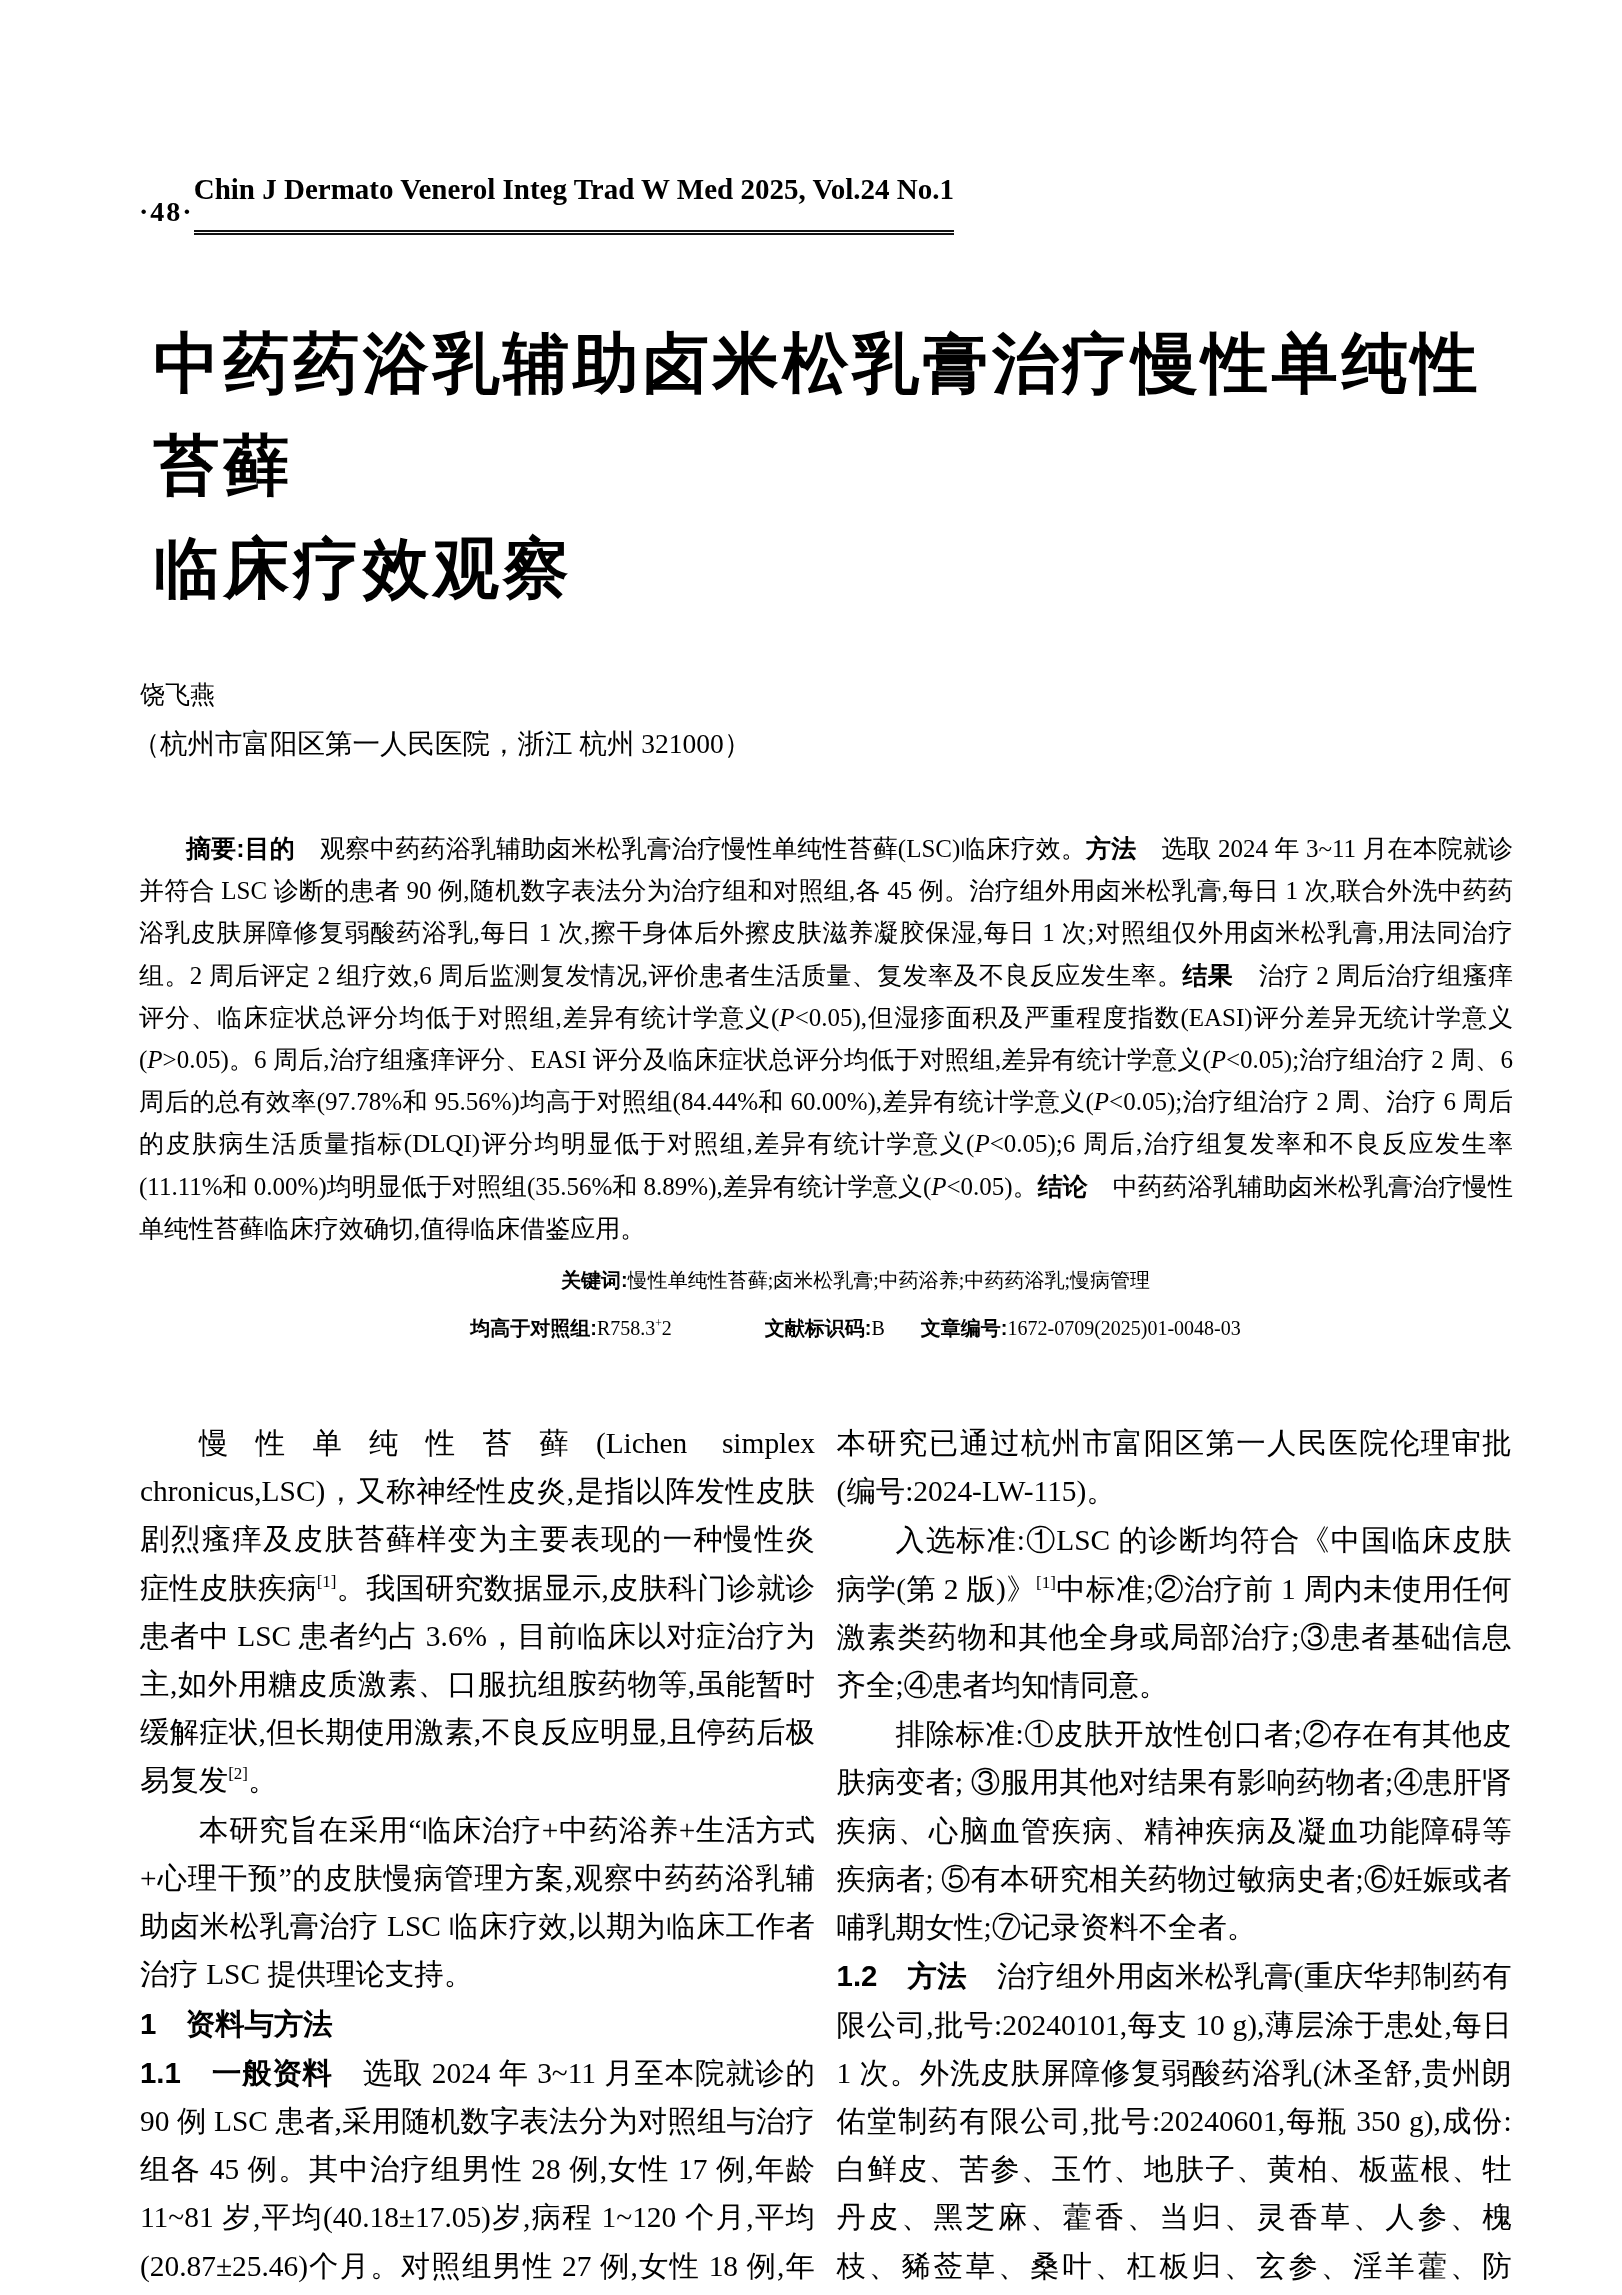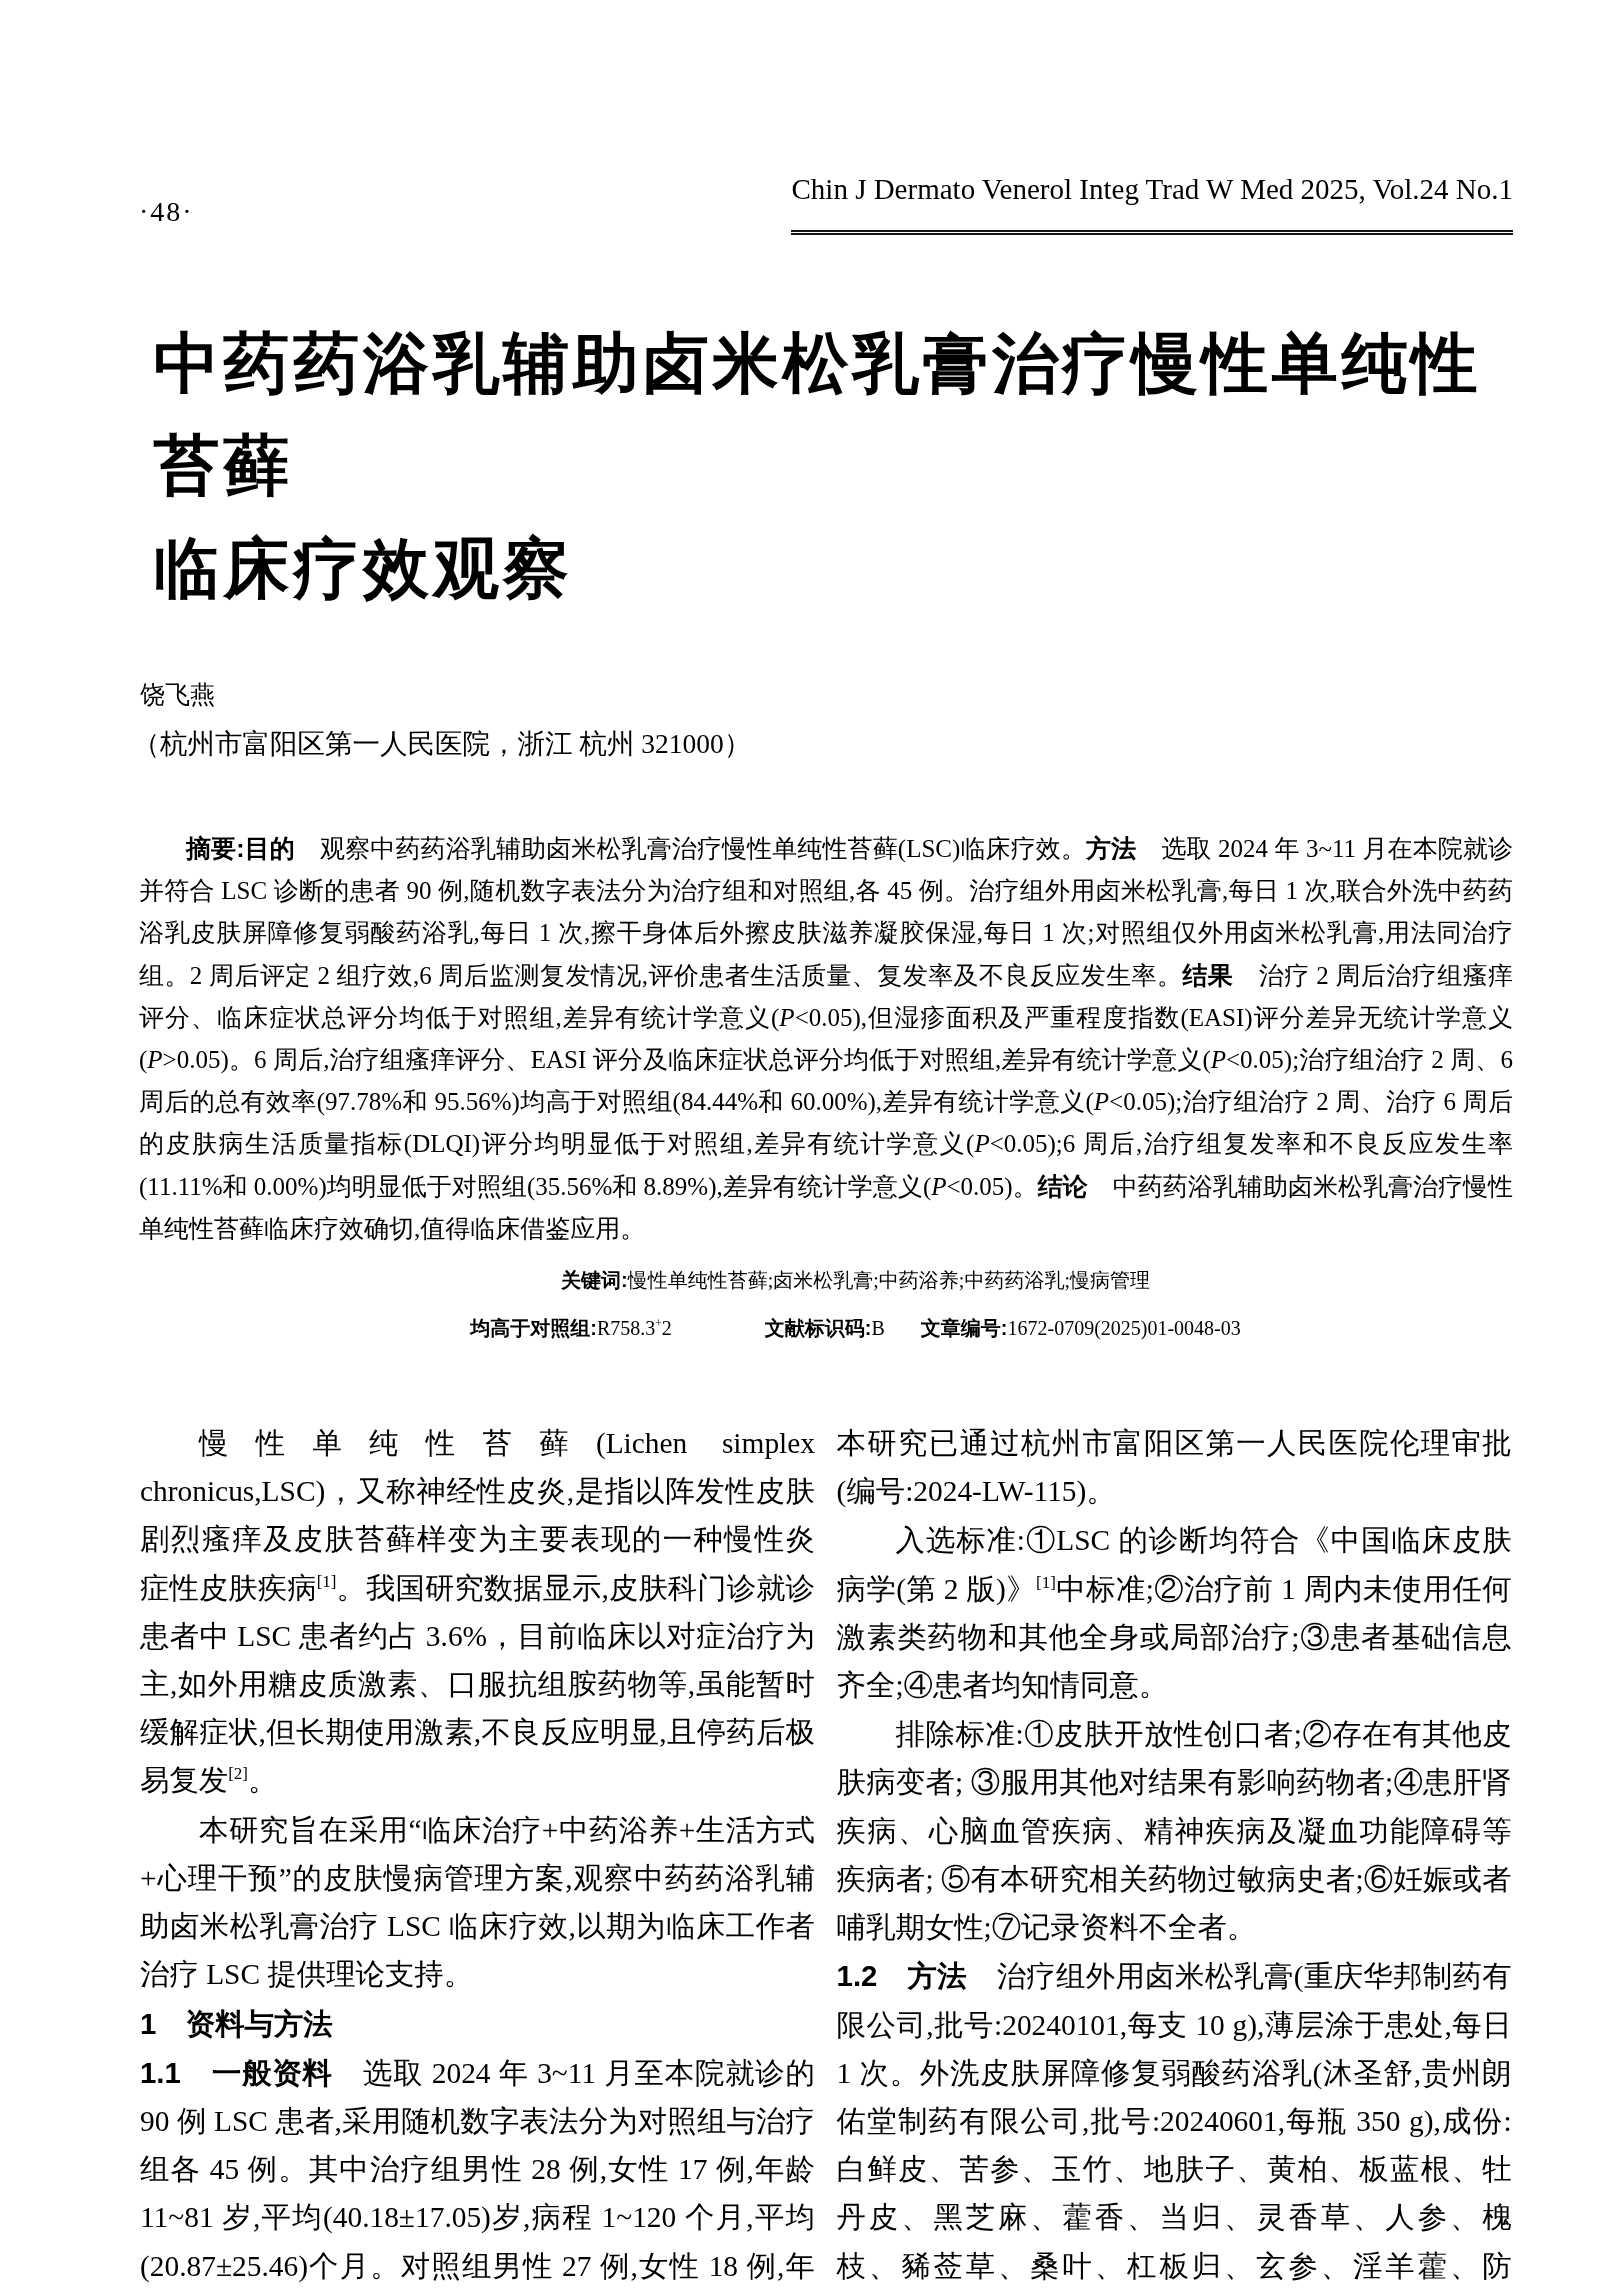--- a/index.html
+++ b/index.html
@@ -8,21 +8,21 @@
     width:1622px;height:2295px;
     background:#ffffff;
     box-sizing:border-box;
     padding:175px 109px 0 139px;
     font-family:"Liberation Serif","DejaVu Serif",serif;
     color:#000;
     overflow:hidden;
   }
   
   .page-header{
-    display:flex;justify-content:space-between;align-items:flex-end;
+    display:flex;align-items:flex-end;font-weight:bold;
   }
   .page-no{
     font-size:28px;letter-spacing:2px;line-height:1;
     padding-bottom:9.2px;
   }
   .journal-ref{
     display:inline-block;
     font-size:29px;line-height:1;
     padding-bottom:26px;
     border-bottom:5.9px double #111;

